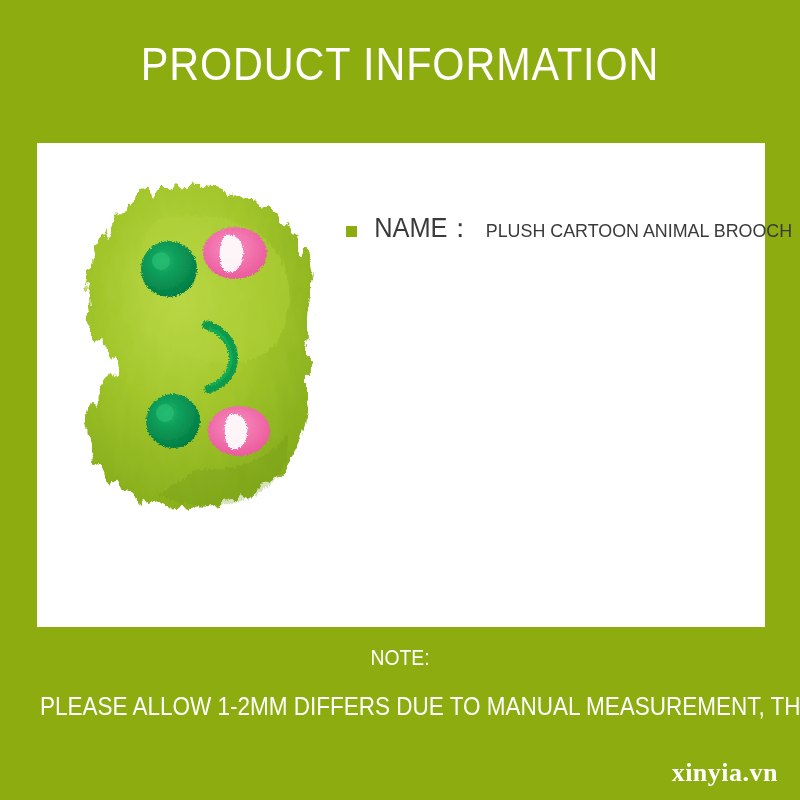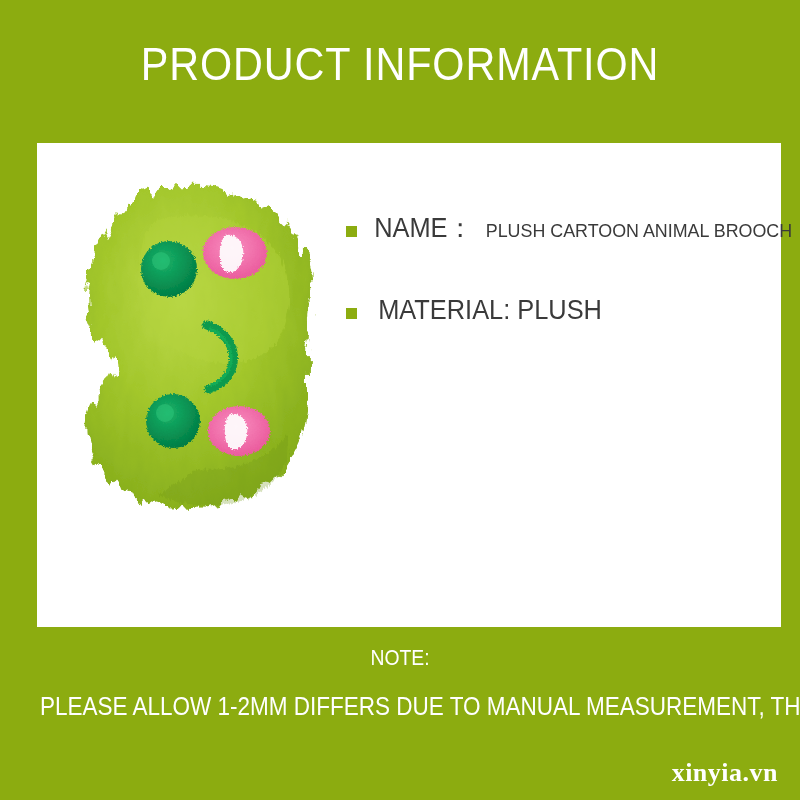--- a/index.html
+++ b/index.html
@@ -33,21 +33,20 @@
     transform-origin: center top;
     white-space: nowrap;
   }
   #card {
     position: absolute;
     left: 37px;
     top: 143px;
     width: 728px;
     height: 484px;
     background: #ffffff;
-    padding-left: 16px;
   }
   #product-figure {
     position: absolute;
     left: 10px;
     top: 30px;
     width: 290px;
     height: 360px;
   }
   #product-figure svg {
     display: block;
@@ -222,26 +221,20 @@
 
       <div class="spec-row">
         <span class="bullet"></span>
         <span class="spec-text">
           <span class="spec-label">NAME：</span>
           <span class="spec-value-small">PLUSH CARTOON ANIMAL BROOCH</span>
         </span>
       </div>
 
 
-      <div class="spec-row">
-        <span class="bullet"></span>
-        <span class="spec-text">
-          <span class="spec-label">MATERIAL: PLUSH</span>
-        </span>
-      </div>
 
 
     </div>
   </div>
 
   <div id="note-title">NOTE:</div>
   <div id="note-body">PLEASE ALLOW 1-2MM DIFFERS DUE TO MANUAL MEASUREMENT, THANKS.</div>
 
   <div id="watermark">xinyia.vn</div>
 

